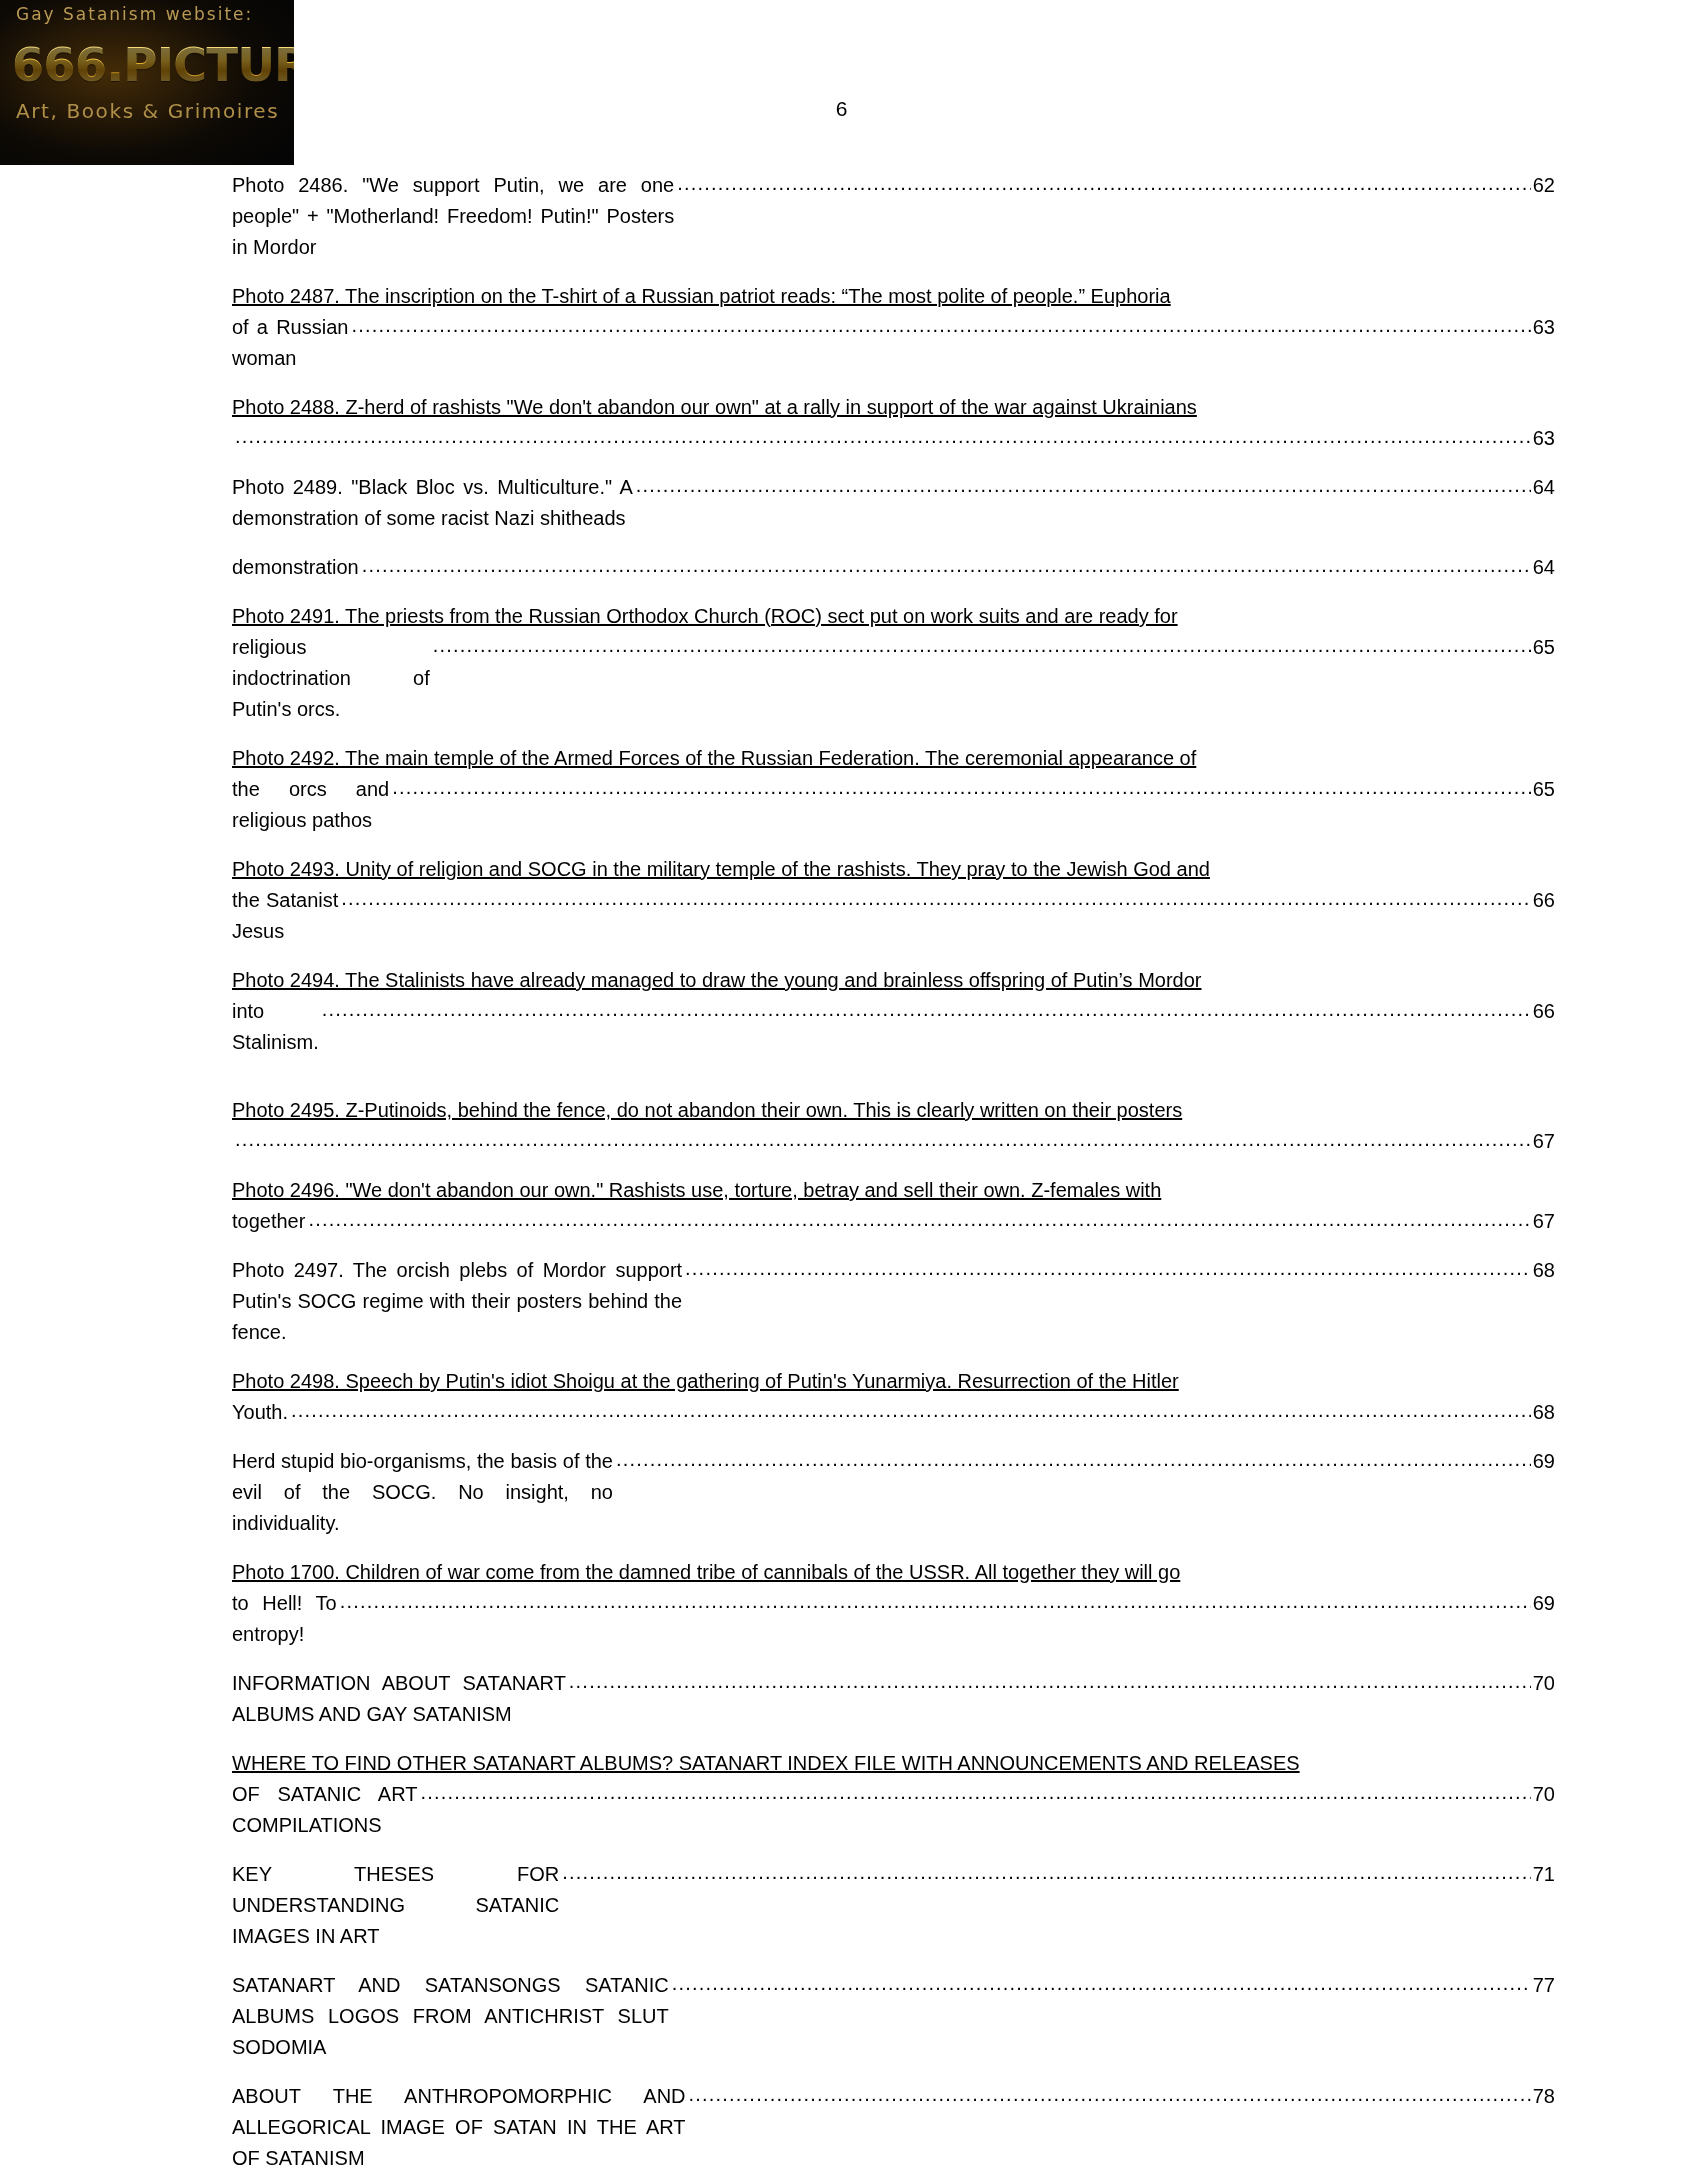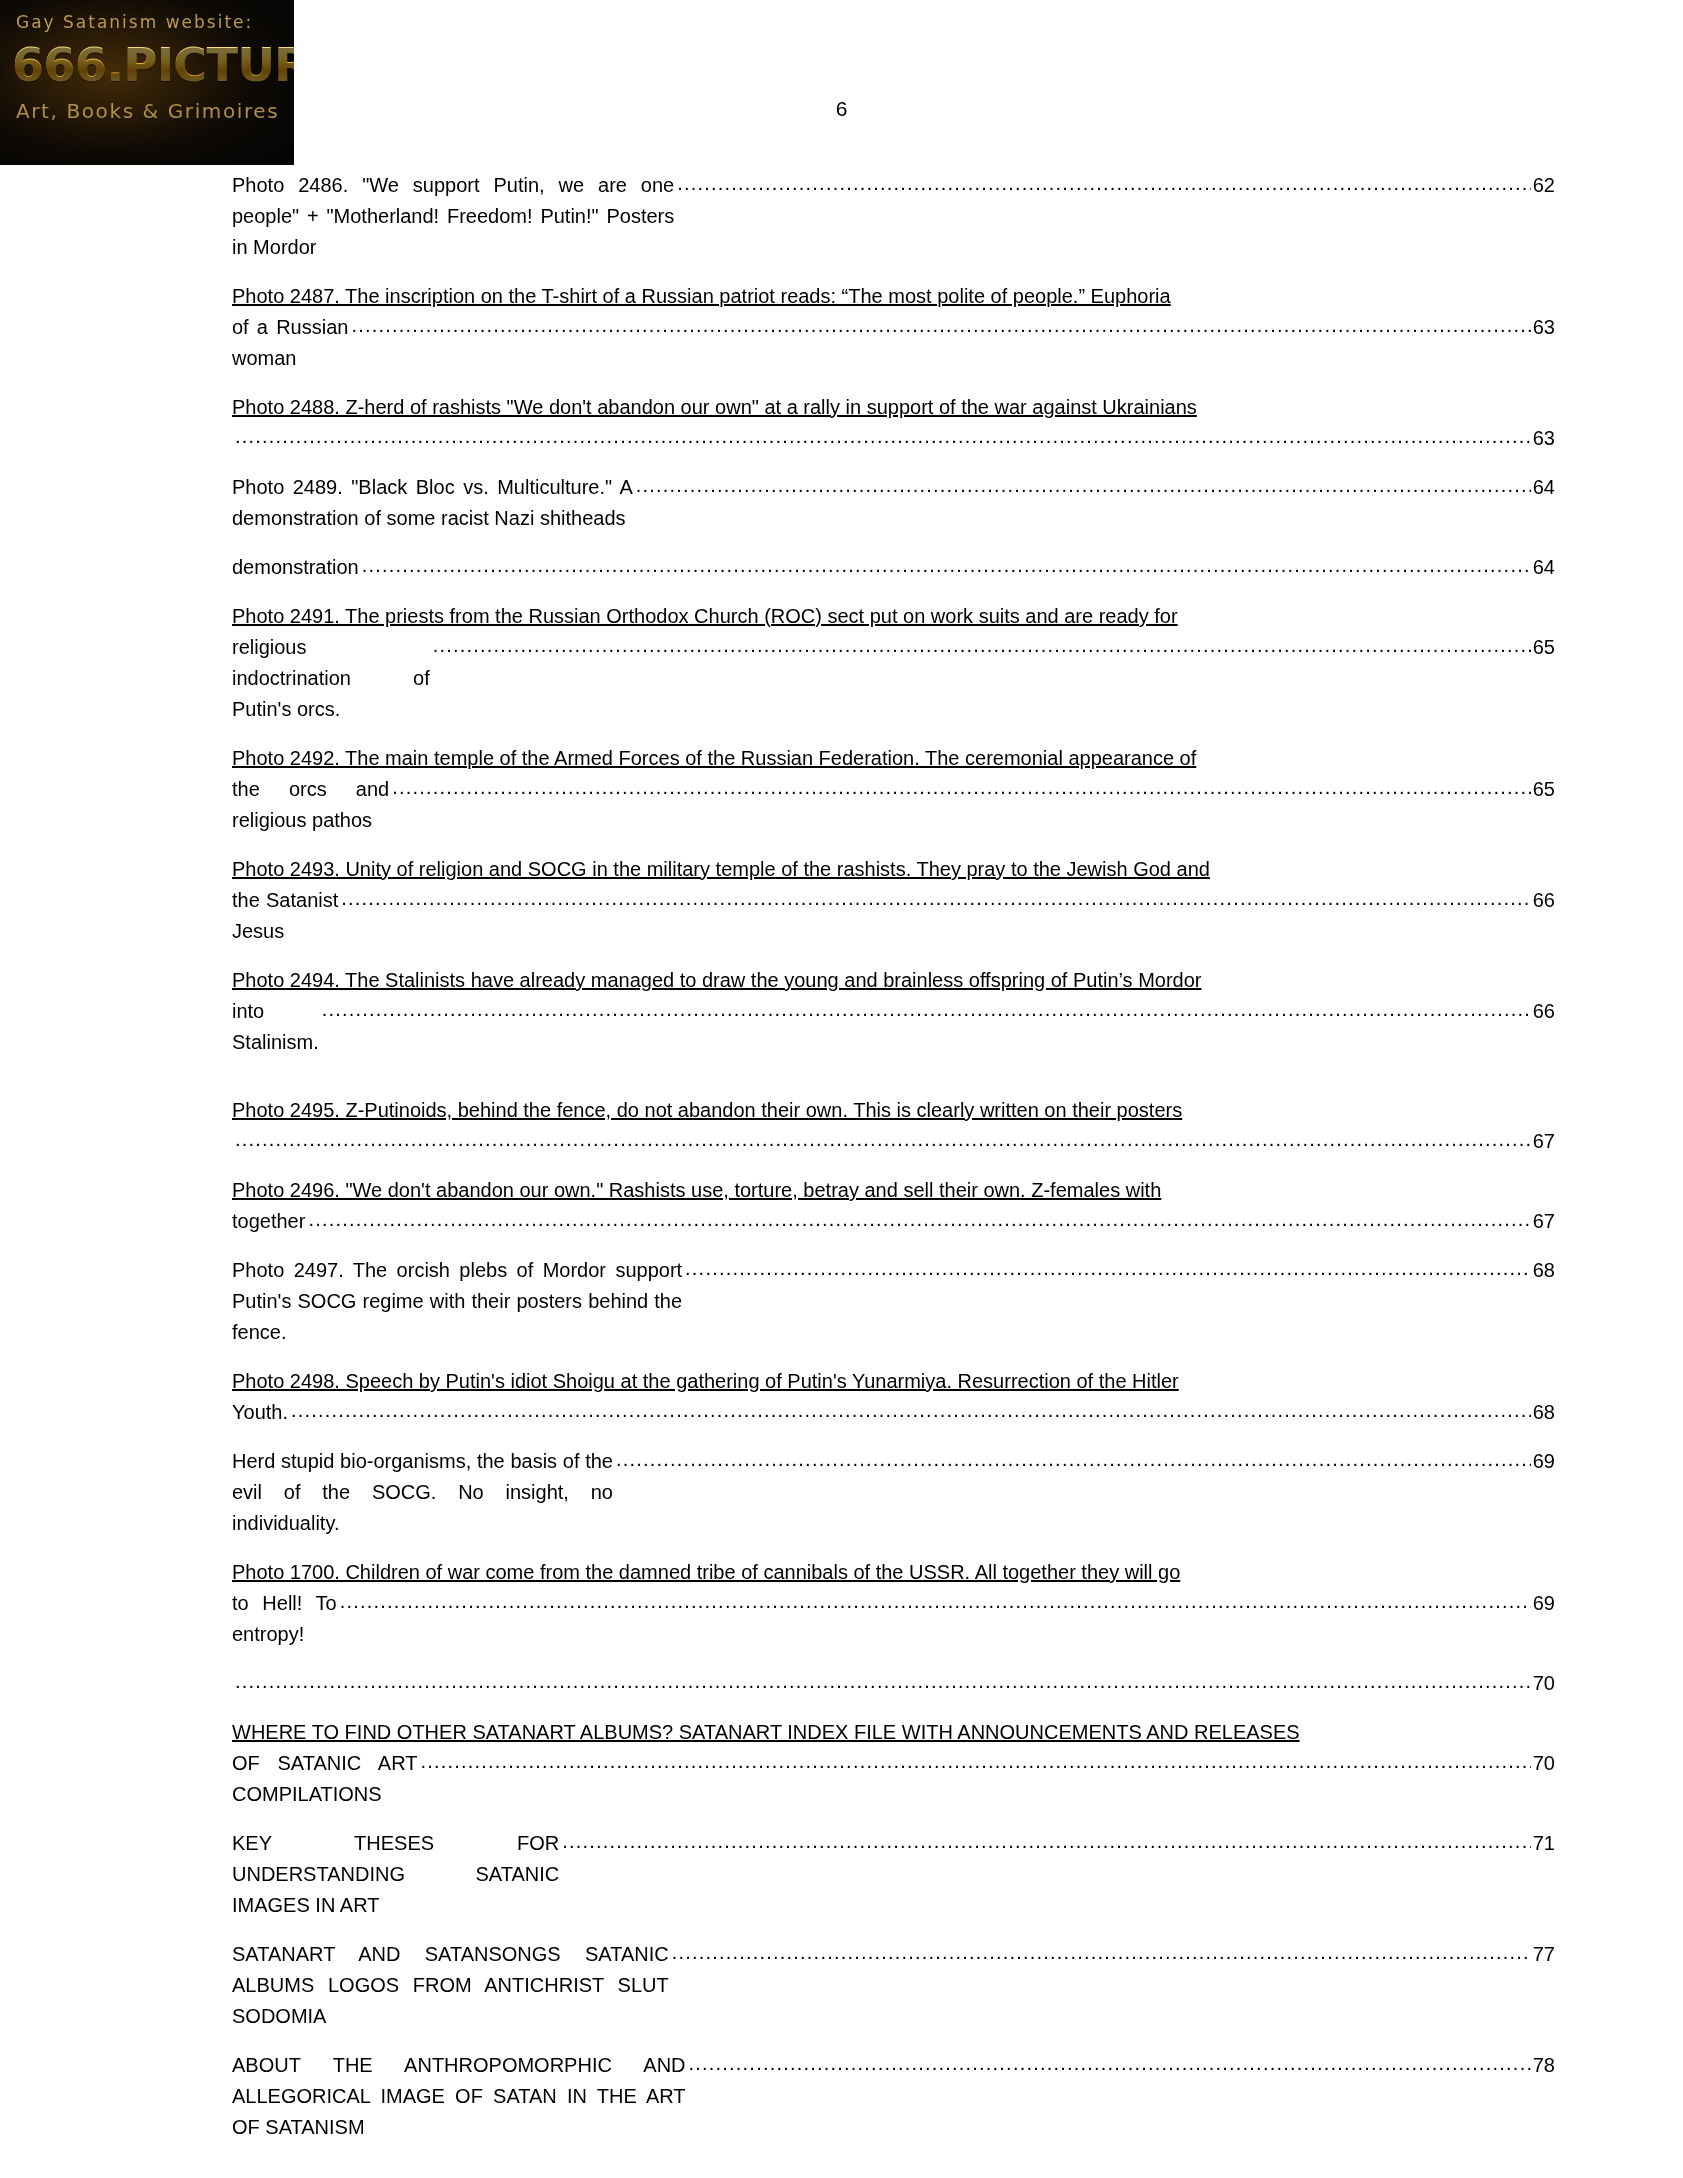--- a/index.html
+++ b/index.html
@@ -29,21 +29,21 @@
     position: absolute;
     left: -40px;
     top: -30px;
     width: 376px;
     height: 228px;
     background: radial-gradient(ellipse at 40% 45%, rgba(120,75,10,0.55) 0%, rgba(40,25,5,0.25) 45%, rgba(0,0,0,0) 70%);
   }
   .logo-top {
     position: absolute;
     left: 16px;
-    top: 12px;
+    top: 4px;
     font-family: "DejaVu Sans", sans-serif;
     font-size: 17px;
     letter-spacing: 2px;
     color: #b99a54;
     white-space: nowrap;
   }
   .logo-main {
     position: absolute;
     left: 12px;
     top: 38px;
@@ -252,20 +252,21 @@
       <div class="toc-entry">
         <p class="entry-just" style="text-align: justify;">Photo 1700. Children of war come from the damned tribe of cannibals of the USSR. All together they will go</p>
         <div class="row">
           <span class="txt">to Hell! To entropy!</span>
           <span class="leader">........................................................................................................................................................................................................................................................................................</span>
           <span class="pg">69</span>
         </div>
       </div>
       <div class="toc-entry">
         <div class="row">
+          <span class="txt">INFORMATION ABOUT SATANART ALBUMS AND GAY SATANISM </span>
           <span class="leader">....................................................................................................................................................................................................................................................................</span>
           <span class="pg">70</span>
         </div>
       </div>
       <div class="toc-entry">
         <p class="entry-just" style="text-align: justify;">WHERE TO FIND OTHER SATANART ALBUMS? SATANART INDEX FILE WITH ANNOUNCEMENTS AND RELEASES</p>
         <div class="row">
           <span class="txt">OF SATANIC ART COMPILATIONS</span>
           <span class="leader">........................................................................................................................................................................................................................................................................................</span>
           <span class="pg">70</span>

